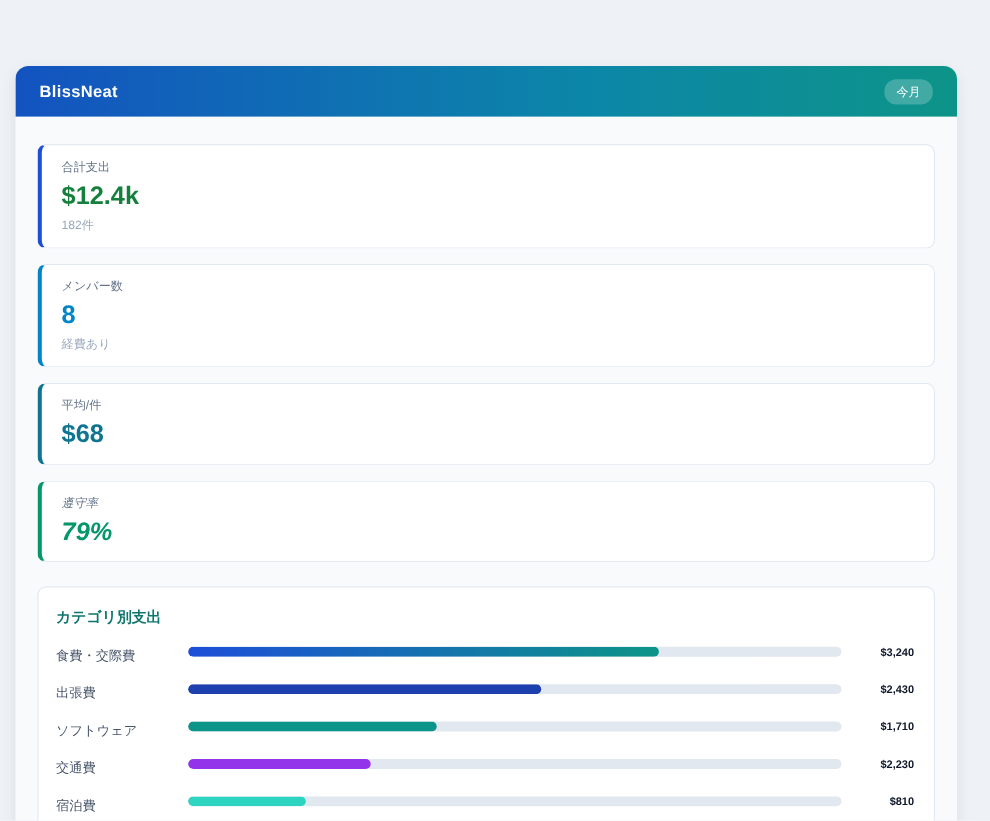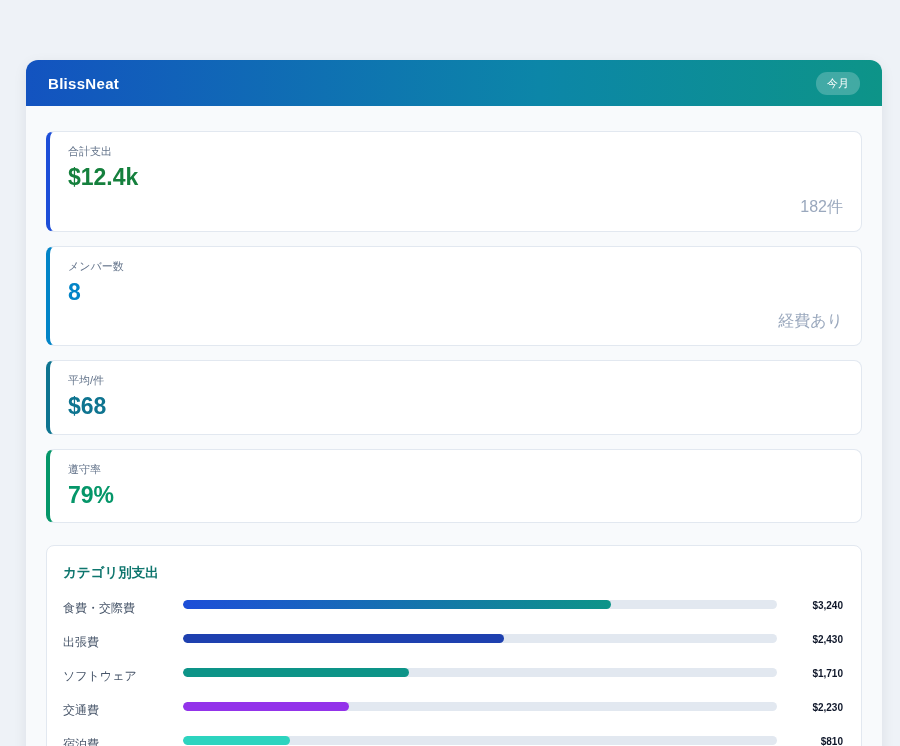--- a/index.html
+++ b/index.html
@@ -4,21 +4,21 @@
 <style>
   * { margin: 0; padding: 0; box-sizing: border-box; }
   html, body {
     width: 900px; height: 746px;
     font-family: "Liberation Sans", "DejaVu Sans", sans-serif;
     background: #eef2f7;
     overflow: hidden;
   }
   .page {
     width: 716px; height: 746px;
-    padding: 60px 26px;
+    padding: 60px 14px;
   }
   .app-card {
     width: 856px;
     background: #f8fafc;
     border-radius: 12px;
     box-shadow: 0 4px 14px rgba(15,23,42,0.08);
     overflow: hidden;
   }
   .app-header {
     height: 46px;
@@ -41,21 +41,21 @@
   .stat-card {
     background: #ffffff;
     border: 1px solid #e2e8f0;
     border-left: 4px solid #1d4ed8;
     border-radius: 8px;
     padding: 12px 18px 13px 18px;
     margin-bottom: 14px;
   }
   .stat-label { font-size: 11px; color: #64748b; margin-bottom: 5px; }
   .stat-value { font-size: 23px; font-weight: bold; line-height: 1.2; }
-  .stat-sub { font-size: 16px; color: #9aa8bd; margin-top: 5px; text-align: right; }
+  .stat-sub { font-size: 11px; color: #9aa8bd; margin-top: 5px; }
   .stat-sub:empty { display: none; margin: 0; }
 
   .category-card {
     background: #ffffff;
     border: 1px solid #e2e8f0;
     border-radius: 8px;
     padding: 18px 18px 20px 16px;
     margin-top: 22px;
   }
   .category-title {
@@ -112,21 +112,21 @@
         <div class="stat-value" style="color: rgb(2, 132, 199);">8</div>
         <div class="stat-sub">経費あり</div>
       </div>
 
       <div class="stat-card" style="border-left-color: rgb(14, 116, 144);">
         <div class="stat-label">平均/件</div>
         <div class="stat-value" style="color: rgb(14, 116, 144);">$68</div>
 
       </div>
 
-      <div class="stat-card" style="border-left-color: rgb(5, 150, 105);">
+      <div class="stat-card" style="border-left-color: rgb(5, 150, 105); font-style: italic;">
         <div class="stat-label">遵守率</div>
         <div class="stat-value" style="color: rgb(5, 150, 105);">79%</div>
 
       </div>
 
       <section class="category-card">
         <h2 class="category-title">カテゴリ別支出</h2>
 
         <div class="bar-row">
           <span class="bar-label">食費・交際費</span>

